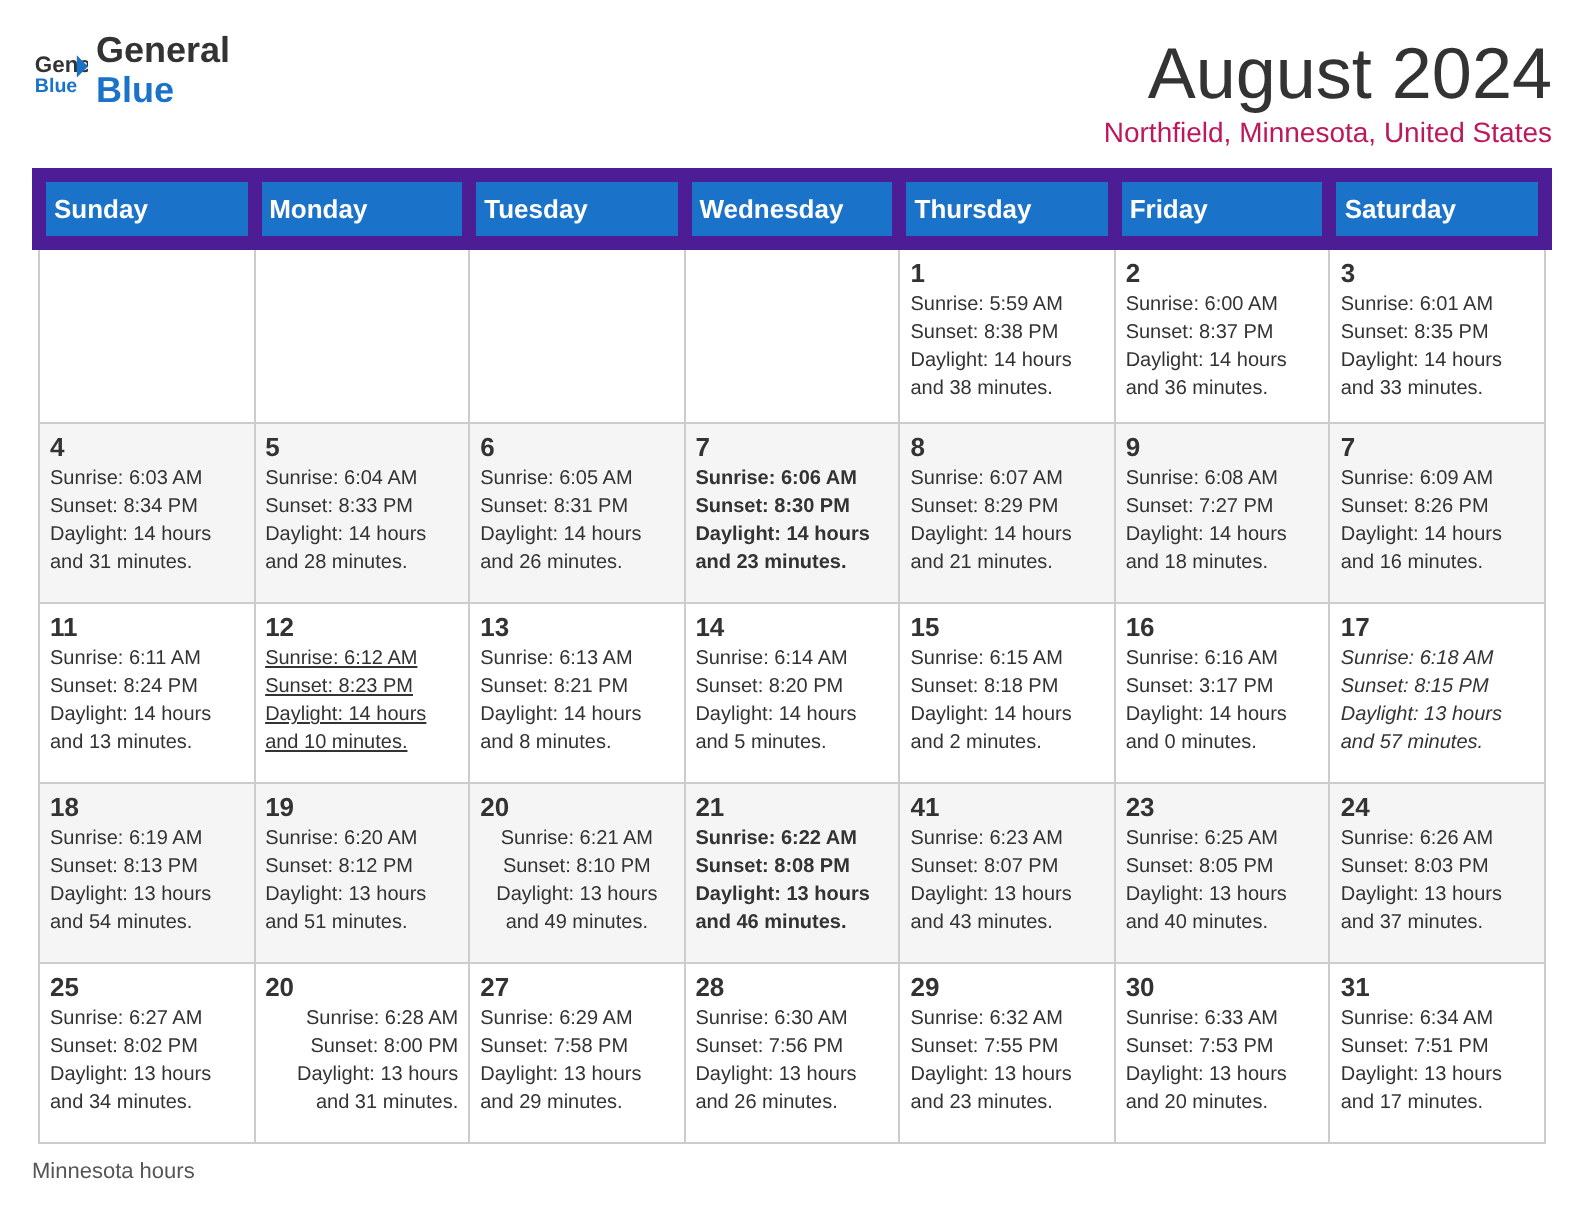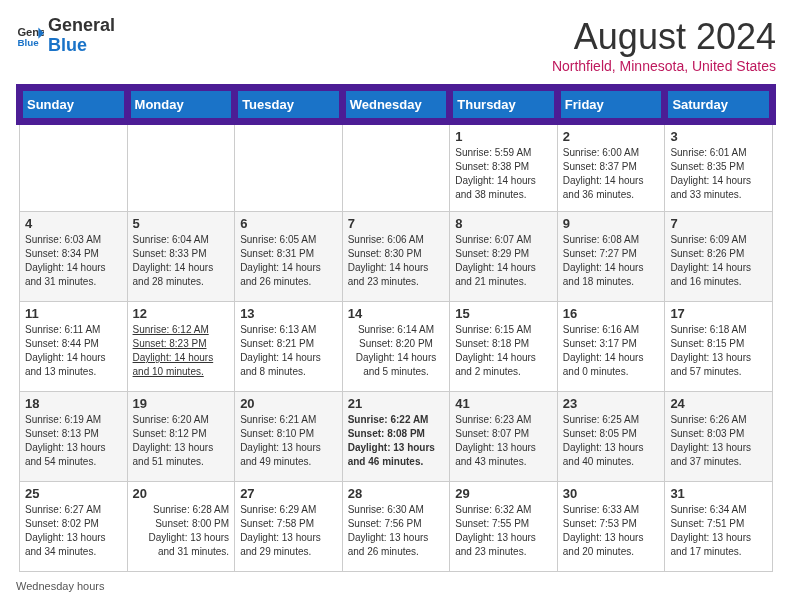--- a/index.html
+++ b/index.html
@@ -163,21 +163,21 @@
 Daylight: 14 hours and 28 minutes.</div>
         </td>
         <td>
           <div class="day-number">6</div>
           <div class="day-info" style="white-space: pre-line;">Sunrise: 6:05 AM
 Sunset: 8:31 PM
 Daylight: 14 hours and 26 minutes.</div>
         </td>
         <td>
           <div class="day-number">7</div>
-          <div class="day-info" style="white-space: pre-line;">Sunrise: 6:06 AM
+          <div class="day-info" style="white-space: pre-line; font-weight: bold;">Sunrise: 6:06 AM
 Sunset: 8:30 PM
 Daylight: 14 hours and 23 minutes.</div>
         </td>
         <td>
           <div class="day-number">8</div>
           <div class="day-info" style="white-space: pre-line;">Sunrise: 6:07 AM
 Sunset: 8:29 PM
 Daylight: 14 hours and 21 minutes.</div>
         </td>
         <td>
@@ -190,76 +190,76 @@
           <div class="day-number">7</div>
           <div class="day-info" style="white-space: pre-line;">Sunrise: 6:09 AM
 Sunset: 8:26 PM
 Daylight: 14 hours and 16 minutes.</div>
         </td>
       </tr>
       <tr>
         <td>
           <div class="day-number">11</div>
           <div class="day-info" style="white-space: pre-line;">Sunrise: 6:11 AM
-Sunset: 8:44 PM
+Sunset: 8:24 PM
 Daylight: 14 hours and 13 minutes.</div>
         </td>
         <td>
           <div class="day-number">12</div>
           <div class="day-info" style="white-space: pre-line; text-decoration: underline;">Sunrise: 6:12 AM
 Sunset: 8:23 PM
 Daylight: 14 hours and 10 minutes.</div>
         </td>
         <td>
           <div class="day-number">13</div>
           <div class="day-info" style="white-space: pre-line;">Sunrise: 6:13 AM
 Sunset: 8:21 PM
 Daylight: 14 hours and 8 minutes.</div>
         </td>
         <td>
           <div class="day-number">14</div>
-          <div class="day-info" style="white-space: pre-line; text-align: center;">Sunrise: 6:14 AM
+          <div class="day-info" style="white-space: pre-line;">Sunrise: 6:14 AM
 Sunset: 8:20 PM
 Daylight: 14 hours and 5 minutes.</div>
         </td>
         <td>
           <div class="day-number">15</div>
           <div class="day-info" style="white-space: pre-line;">Sunrise: 6:15 AM
 Sunset: 8:18 PM
 Daylight: 14 hours and 2 minutes.</div>
         </td>
         <td>
           <div class="day-number">16</div>
           <div class="day-info" style="white-space: pre-line;">Sunrise: 6:16 AM
 Sunset: 3:17 PM
 Daylight: 14 hours and 0 minutes.</div>
         </td>
         <td>
           <div class="day-number">17</div>
-          <div class="day-info" style="white-space: pre-line;">Sunrise: 6:18 AM
+          <div class="day-info" style="white-space: pre-line; font-style: italic;">Sunrise: 6:18 AM
 Sunset: 8:15 PM
 Daylight: 13 hours and 57 minutes.</div>
         </td>
       </tr>
       <tr>
         <td>
           <div class="day-number">18</div>
           <div class="day-info" style="white-space: pre-line;">Sunrise: 6:19 AM
 Sunset: 8:13 PM
 Daylight: 13 hours and 54 minutes.</div>
         </td>
         <td>
           <div class="day-number">19</div>
           <div class="day-info" style="white-space: pre-line;">Sunrise: 6:20 AM
 Sunset: 8:12 PM
 Daylight: 13 hours and 51 minutes.</div>
         </td>
         <td>
           <div class="day-number">20</div>
-          <div class="day-info" style="white-space: pre-line;">Sunrise: 6:21 AM
+          <div class="day-info" style="white-space: pre-line; text-align: center;">Sunrise: 6:21 AM
 Sunset: 8:10 PM
 Daylight: 13 hours and 49 minutes.</div>
         </td>
         <td>
           <div class="day-number">21</div>
           <div class="day-info" style="white-space: pre-line; font-weight: bold;">Sunrise: 6:22 AM
 Sunset: 8:08 PM
 Daylight: 13 hours and 46 minutes.</div>
         </td>
         <td>
@@ -321,13 +321,13 @@
         <td>
           <div class="day-number">31</div>
           <div class="day-info" style="white-space: pre-line;">Sunrise: 6:34 AM
 Sunset: 7:51 PM
 Daylight: 13 hours and 17 minutes.</div>
         </td>
       </tr>
     </tbody>
 </table>
 
-<div class="footer-note">Wednesday hours</div>
+<div class="footer-note">Minnesota hours</div>
 
 </body></html>

